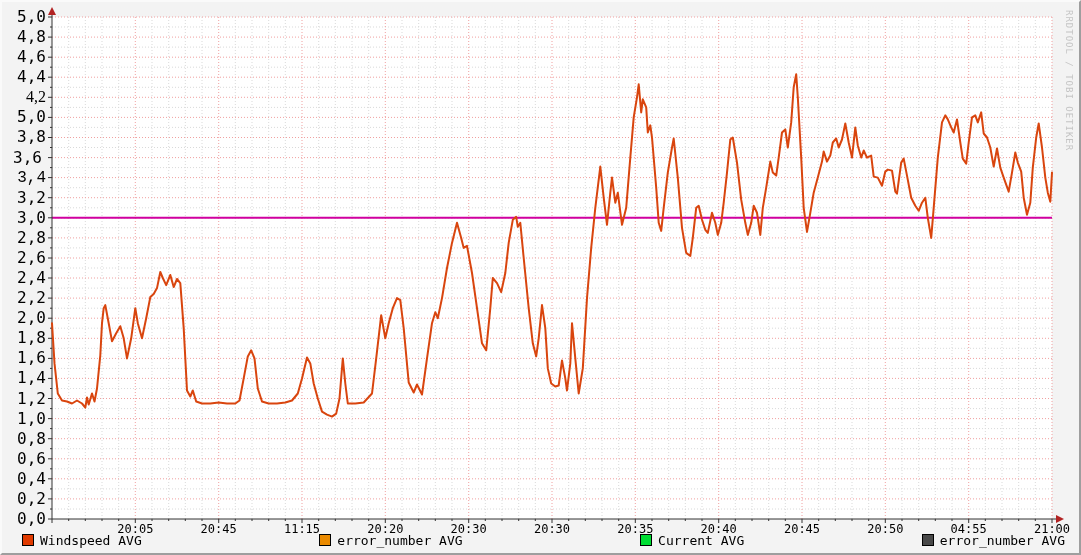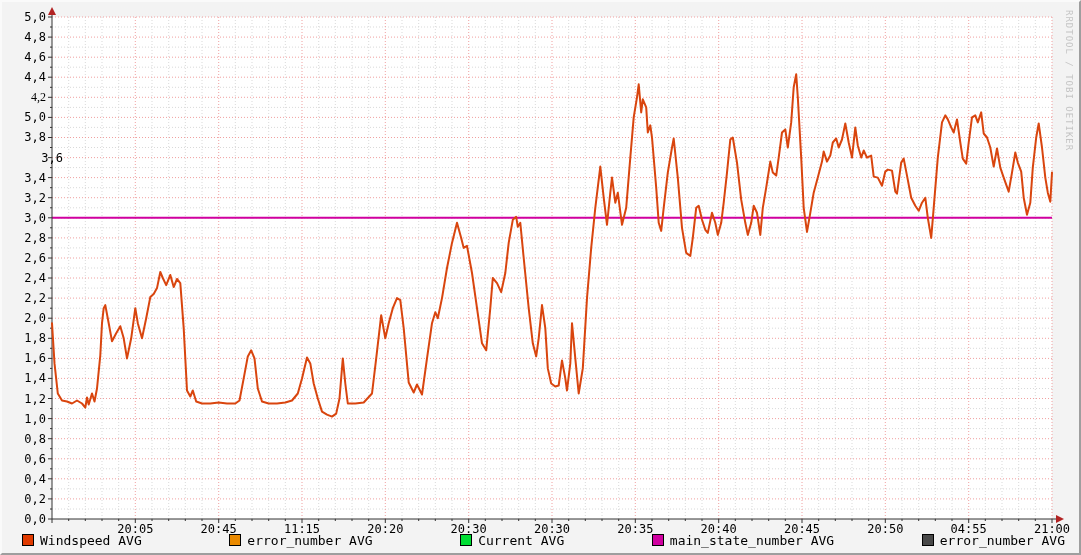--- a/index.html
+++ b/index.html
@@ -9,21 +9,21 @@
     box-sizing:border-box;
     background:#f3f3f3;
     border:2px solid;
     border-color:#fafafa #9e9e9e #9e9e9e #fafafa;
     overflow:hidden;
   }
   #chart-svg-container{position:absolute;left:0;top:0;width:1077px;height:551px;}
   #chart-svg-container svg{display:block;}
   .ylab{
     position:absolute;width:40px;text-align:right;
-    font-size:12px;line-height:14px;color:#000;
+    font-size:16px;line-height:14px;color:#000;
     font-family:"DejaVu Sans Mono","Liberation Mono",monospace;
   }
   .xlab{
     position:absolute;width:56px;text-align:center;
     font-size:12px;line-height:14px;color:#000;
     font-family:"DejaVu Sans Mono","Liberation Mono",monospace;
   }
   #legend{
     position:absolute;left:20px;right:14px;top:529px;height:18px;
     display:flex;justify-content:space-between;align-items:center;
@@ -290,22 +290,22 @@
       <div class="ylab" style="left: 4px; top: 369.44px;">1,4</div>
       <div class="ylab" style="left: 4px; top: 349.36px;">1,6</div>
       <div class="ylab" style="left: 4px; top: 329.28px;">1,8</div>
       <div class="ylab" style="left: 4px; top: 309.2px;">2,0</div>
       <div class="ylab" style="left: 4px; top: 289.12px;">2,2</div>
       <div class="ylab" style="left: 4px; top: 269.04px;">2,4</div>
       <div class="ylab" style="left: 4px; top: 248.96px;">2,6</div>
       <div class="ylab" style="left: 4px; top: 228.88px;">2,8</div>
       <div class="ylab" style="left: 4px; top: 208.8px;">3,0</div>
       <div class="ylab" style="left: 4px; top: 188.72px;">3,2</div>
-      <div class="ylab" style="left: 4px; top: 168.64px;">3,4</div>
-      <div class="ylab" style="left: 21px; top: 148.56px;">3,6</div>
+      <div class="ylab" style="left: 4px; top: 168.64px; font-family: Liberation Mono, monospace;">3,4</div>
+      <div class="ylab" style="left: 0; top: 148.56px;">3,6</div>
       <div class="ylab" style="left: 4px; top: 128.48px;">3,8</div>
       <div class="ylab" style="left: 4px; top: 108.4px;">5,0</div>
       <div class="ylab" style="left: 4px; top: 88.32px; font-family: Liberation Serif, serif;">4,2</div>
       <div class="ylab" style="left: 4px; top: 68.24px;">4,4</div>
       <div class="ylab" style="left: 4px; top: 48.16px;">4,6</div>
       <div class="ylab" style="left: 4px; top: 28.08px;">4,8</div>
       <div class="ylab" style="left: 4px; top: 8px;">5,0</div>
     </div>
   <div id="x-labels">
       <div class="xlab" style="left: 105.333px; top: 520px;">20:05</div>
@@ -328,22 +328,18 @@
       </div>
       <div class="legend-item">
         <span class="swatch" style="background: rgb(234, 138, 0);"></span>
         <span class="legend-label">error_number AVG</span>
       </div>
       <div class="legend-item">
         <span class="swatch" style="background: rgb(0, 221, 51);"></span>
         <span class="legend-label">Current AVG</span>
       </div>
       <div class="legend-item">
-        <span class="swatch" style="background: rgb(208, 0, 160);"></span>
-        <span class="legend-label">main_state_number AVG</span>
-      </div>
-      <div class="legend-item">
         <span class="swatch" style="background: rgb(72, 72, 72);"></span>
         <span class="legend-label">error_number AVG</span>
       </div>
     </div>
   <div id="watermark">RRDTOOL / TOBI OETIKER</div>
 </div>
 
 </body></html>

